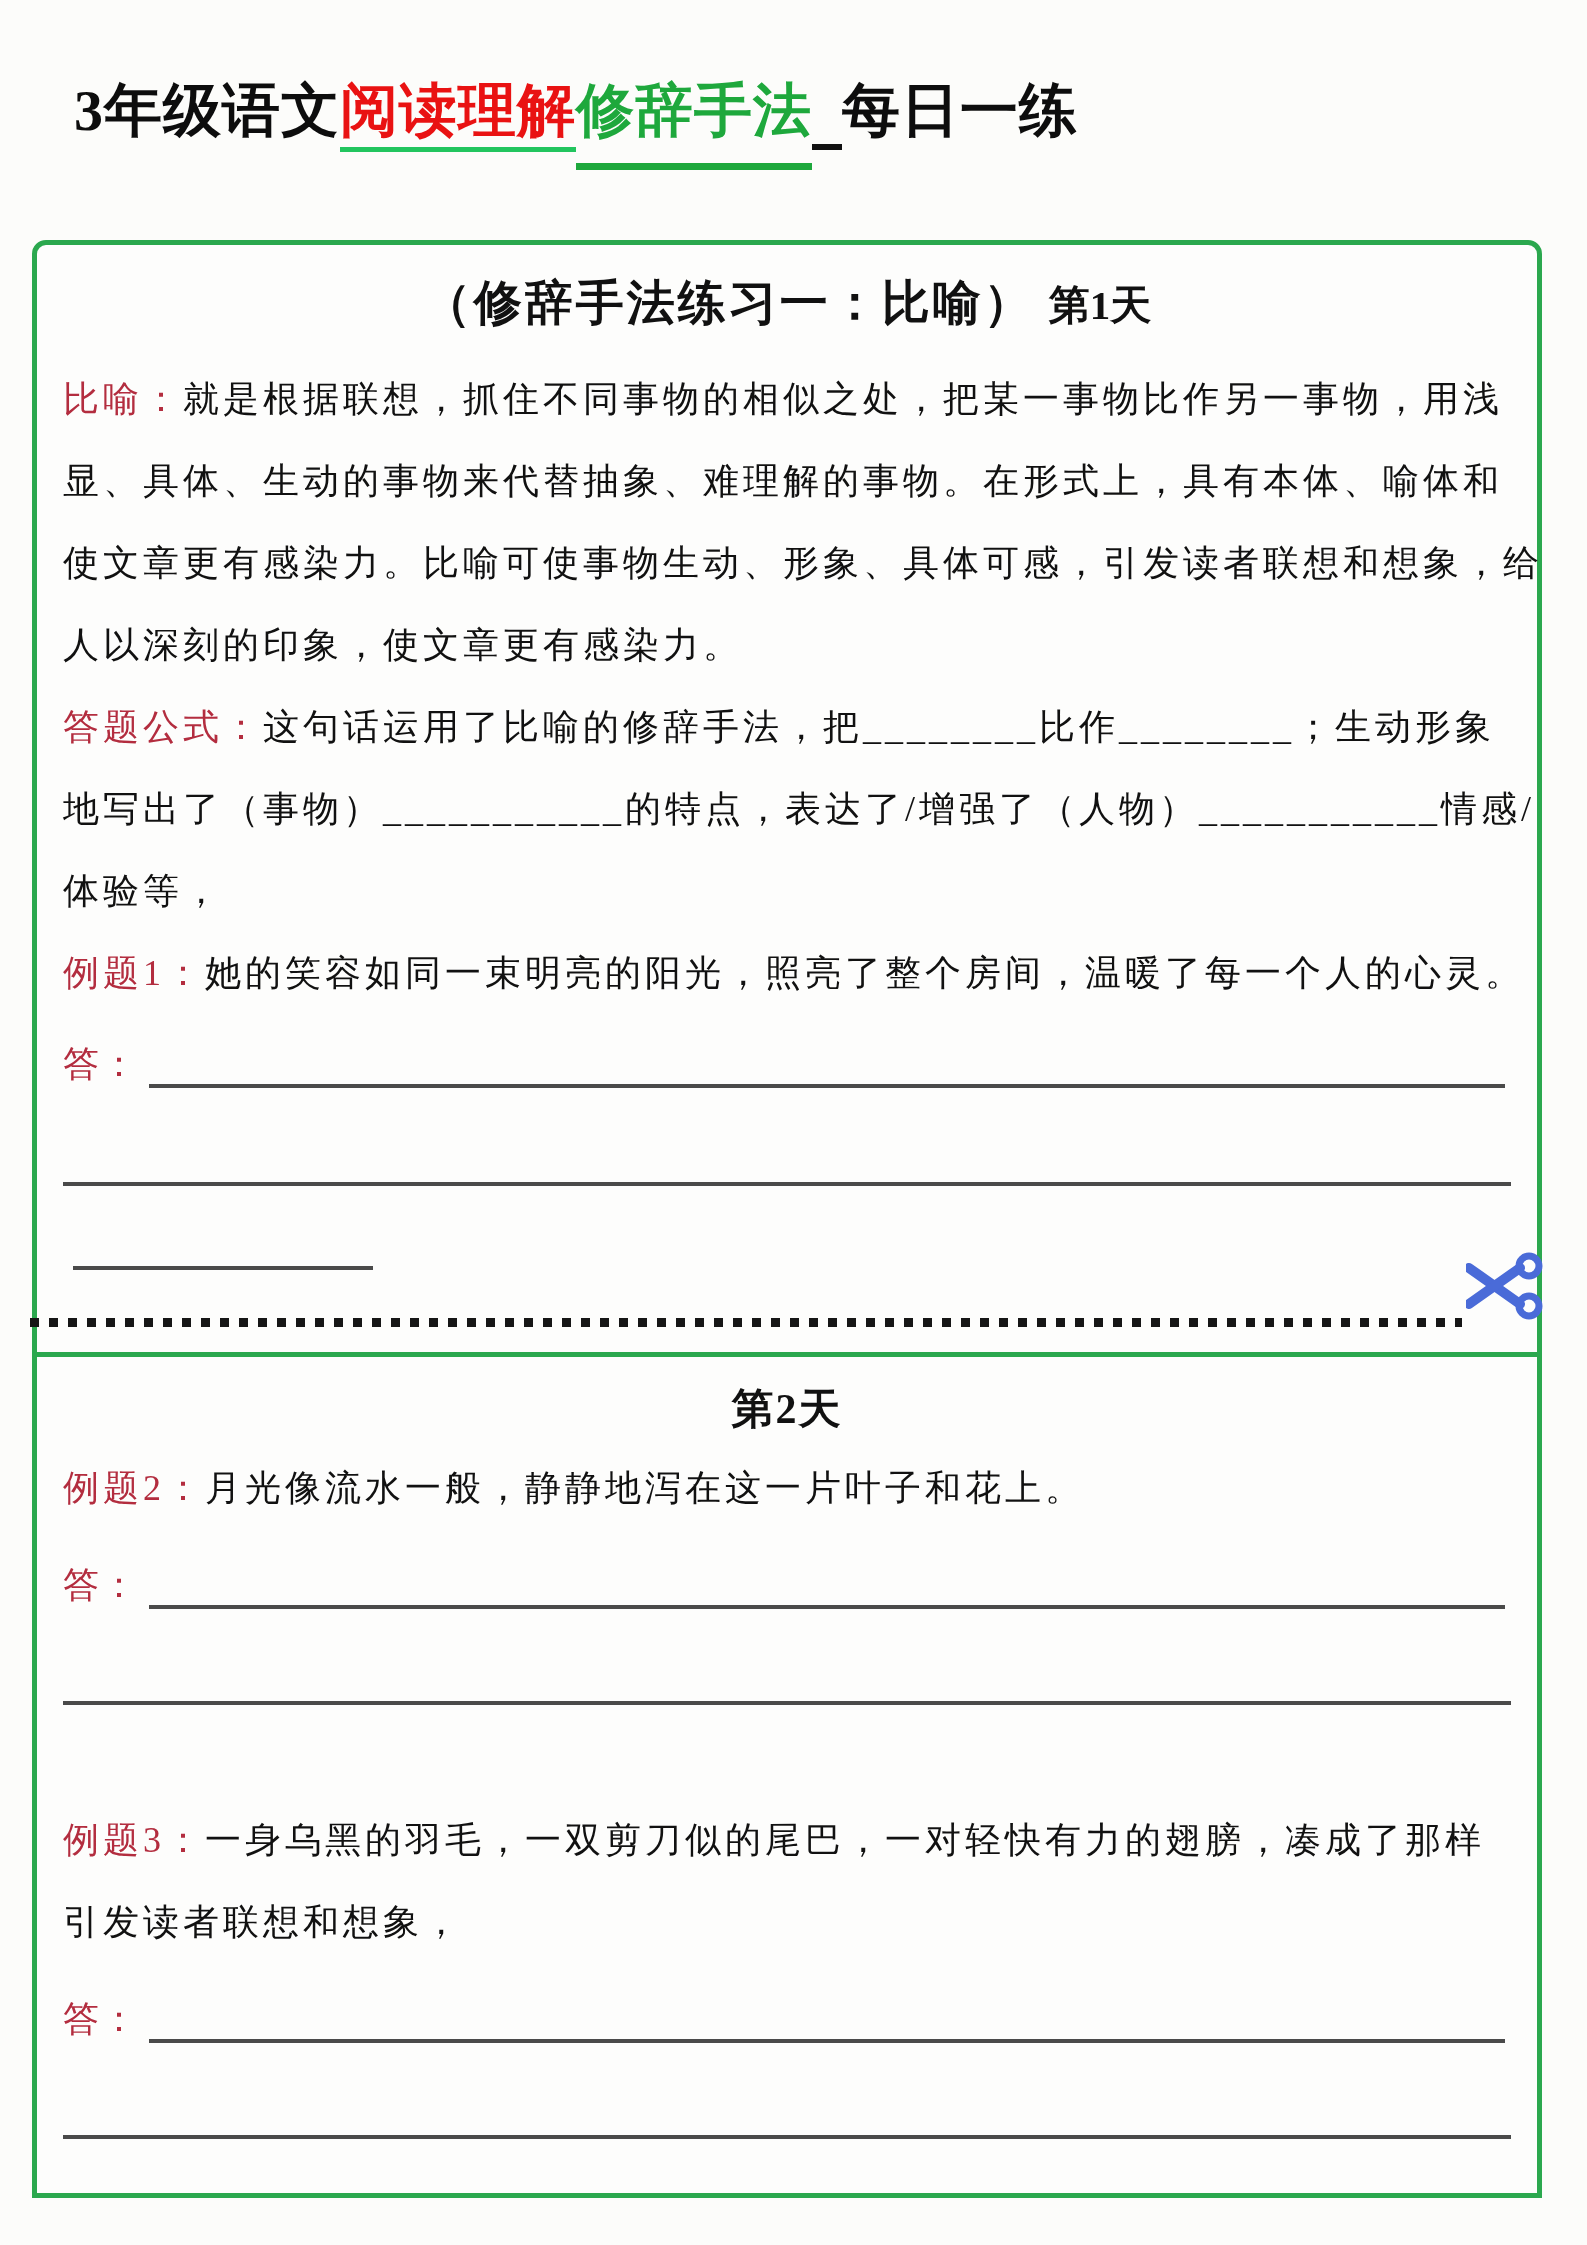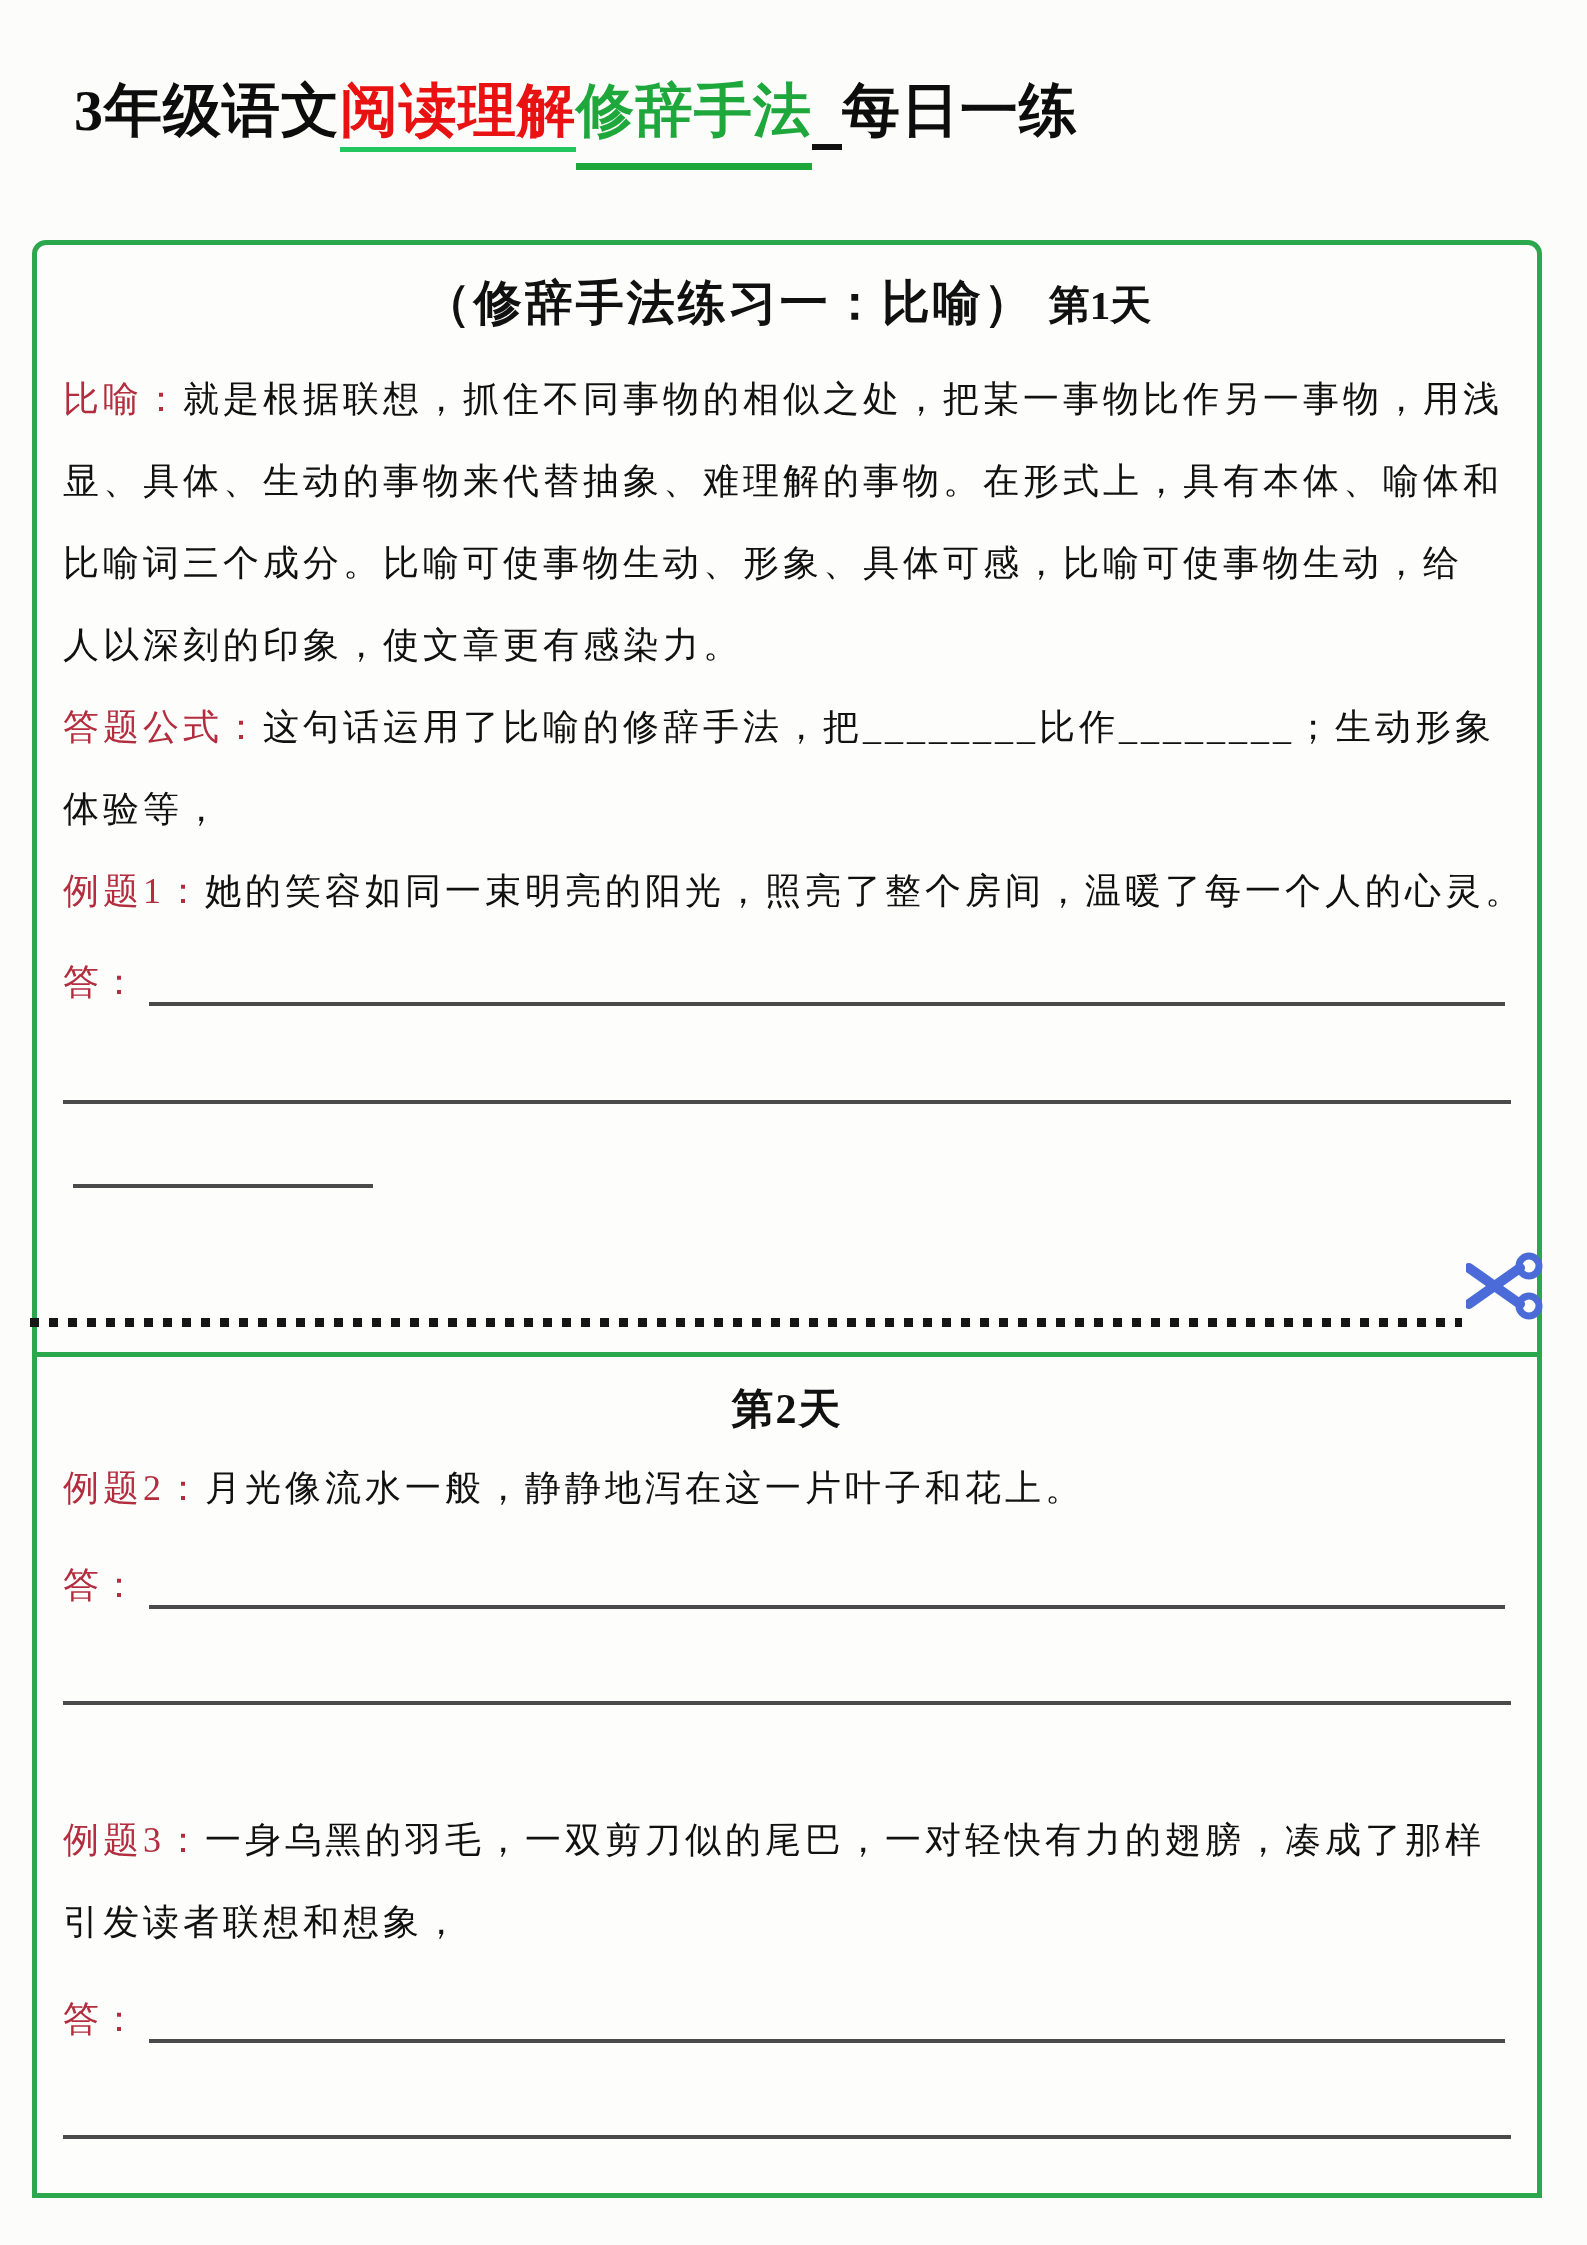--- a/index.html
+++ b/index.html
@@ -61,24 +61,25 @@
   </h1>
 
   <section class="card card1">
     <div class="card-heading">
       <span class="h-main">（修辞手法练习一：比喻）</span>
       <span class="h-day">第1天</span>
     </div>
 
     <p class="line"><span class="label">比喻：</span><span>就是根据联想，抓住不同事物的相似之处，把某一事物比作另一事物，用浅</span></p>
     <p class="line">显、具体、生动的事物来代替抽象、难理解的事物。在形式上，具有本体、喻体和</p>
-    <p class="line">比喻词三个成分。比喻可使事物生动、形象、具体可感，比喻可使事物生动，给</p>
+    <p class="line">使文章更有感染力。比喻可使事物生动、形象、具体可感，引发读者联想和想象，给</p>
     <p class="line">人以深刻的印象，使文章更有感染力。</p>
 
     <p class="line"><span class="label">答题公式：</span><span>这句话运用了比喻的修辞手法，把________比作________；生动形象</span></p>
+    <p class="line">地写出了（事物）___________的特点，表达了/增强了（人物）___________情感/</p>
     <p class="line">体验等，</p>
 
     <p class="line"><span class="label">例题1：</span><span>她的笑容如同一束明亮的阳光，照亮了整个房间，温暖了每一个人的心灵。</span></p>
 
     <div class="answer-row">
       <span class="label">答：</span>
       <span class="rule"></span>
     </div>
     <div class="rule-line full"></div>
     <div class="rule-line short"></div>

